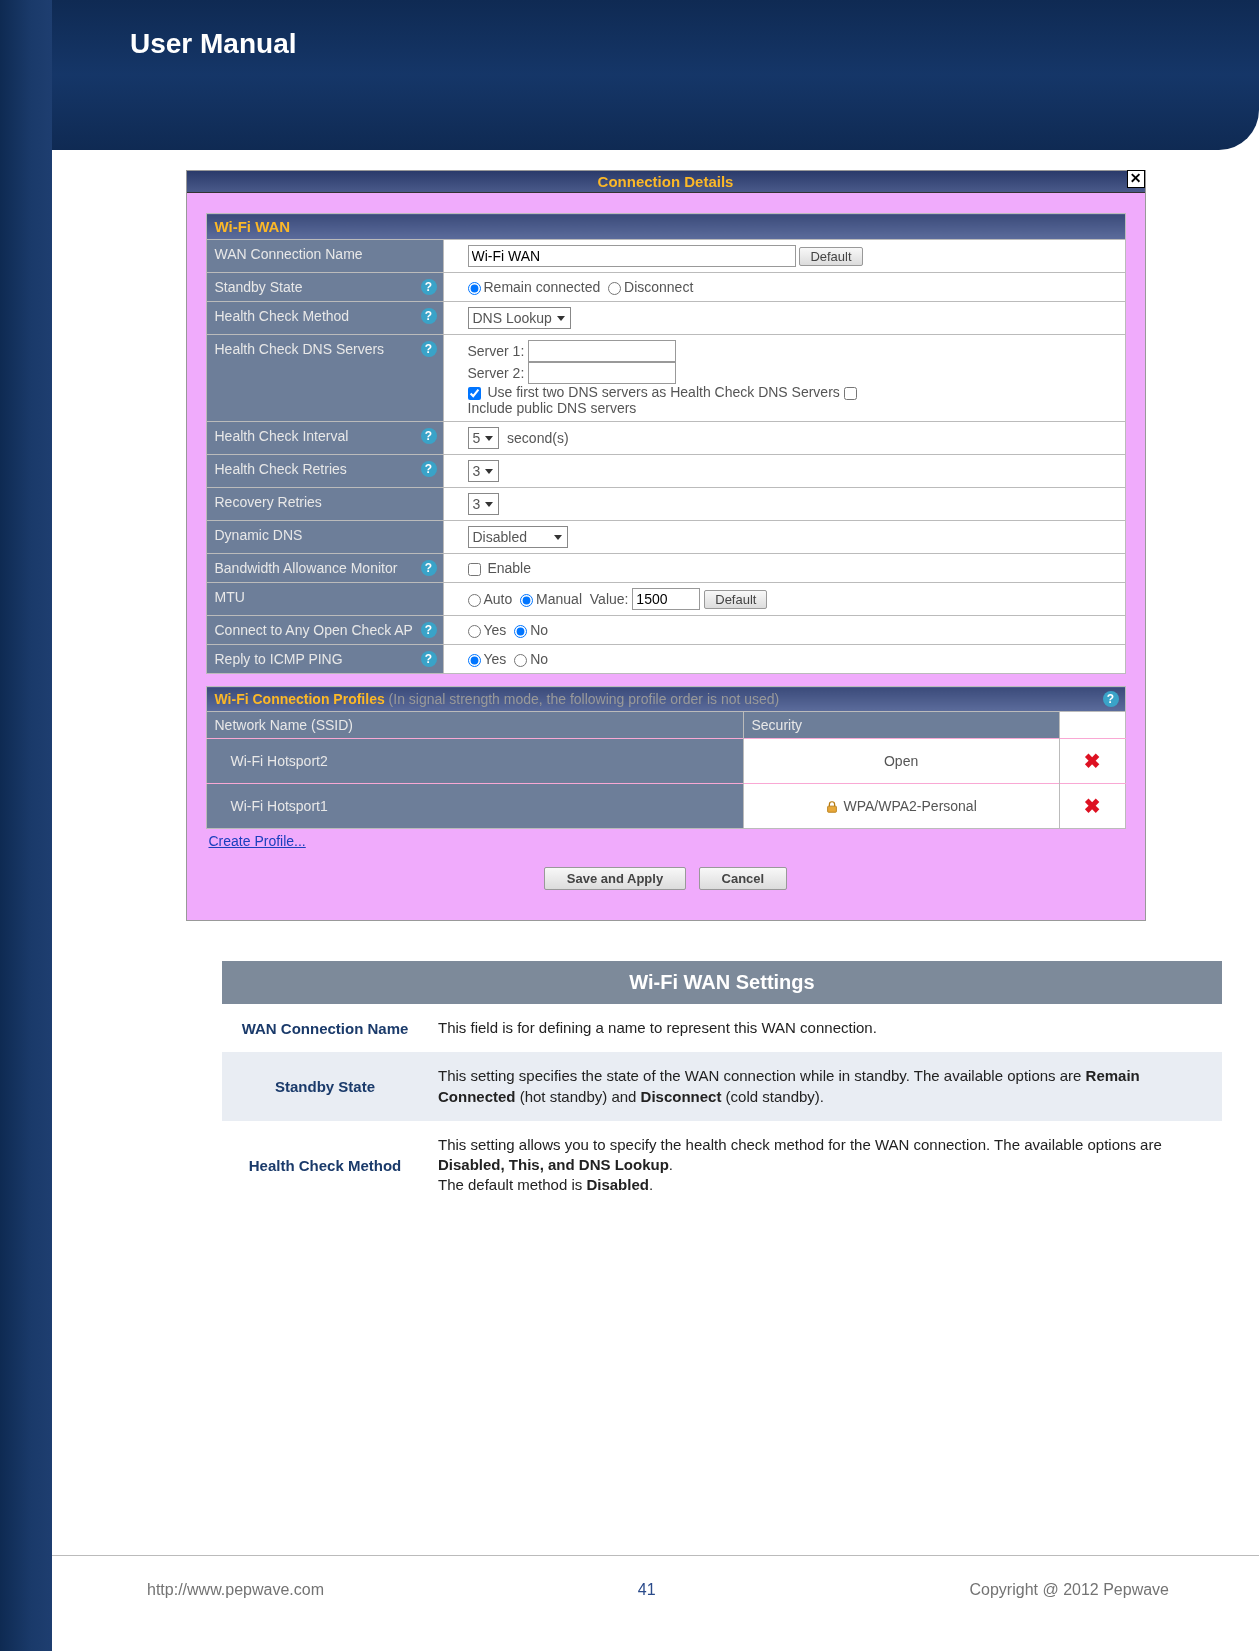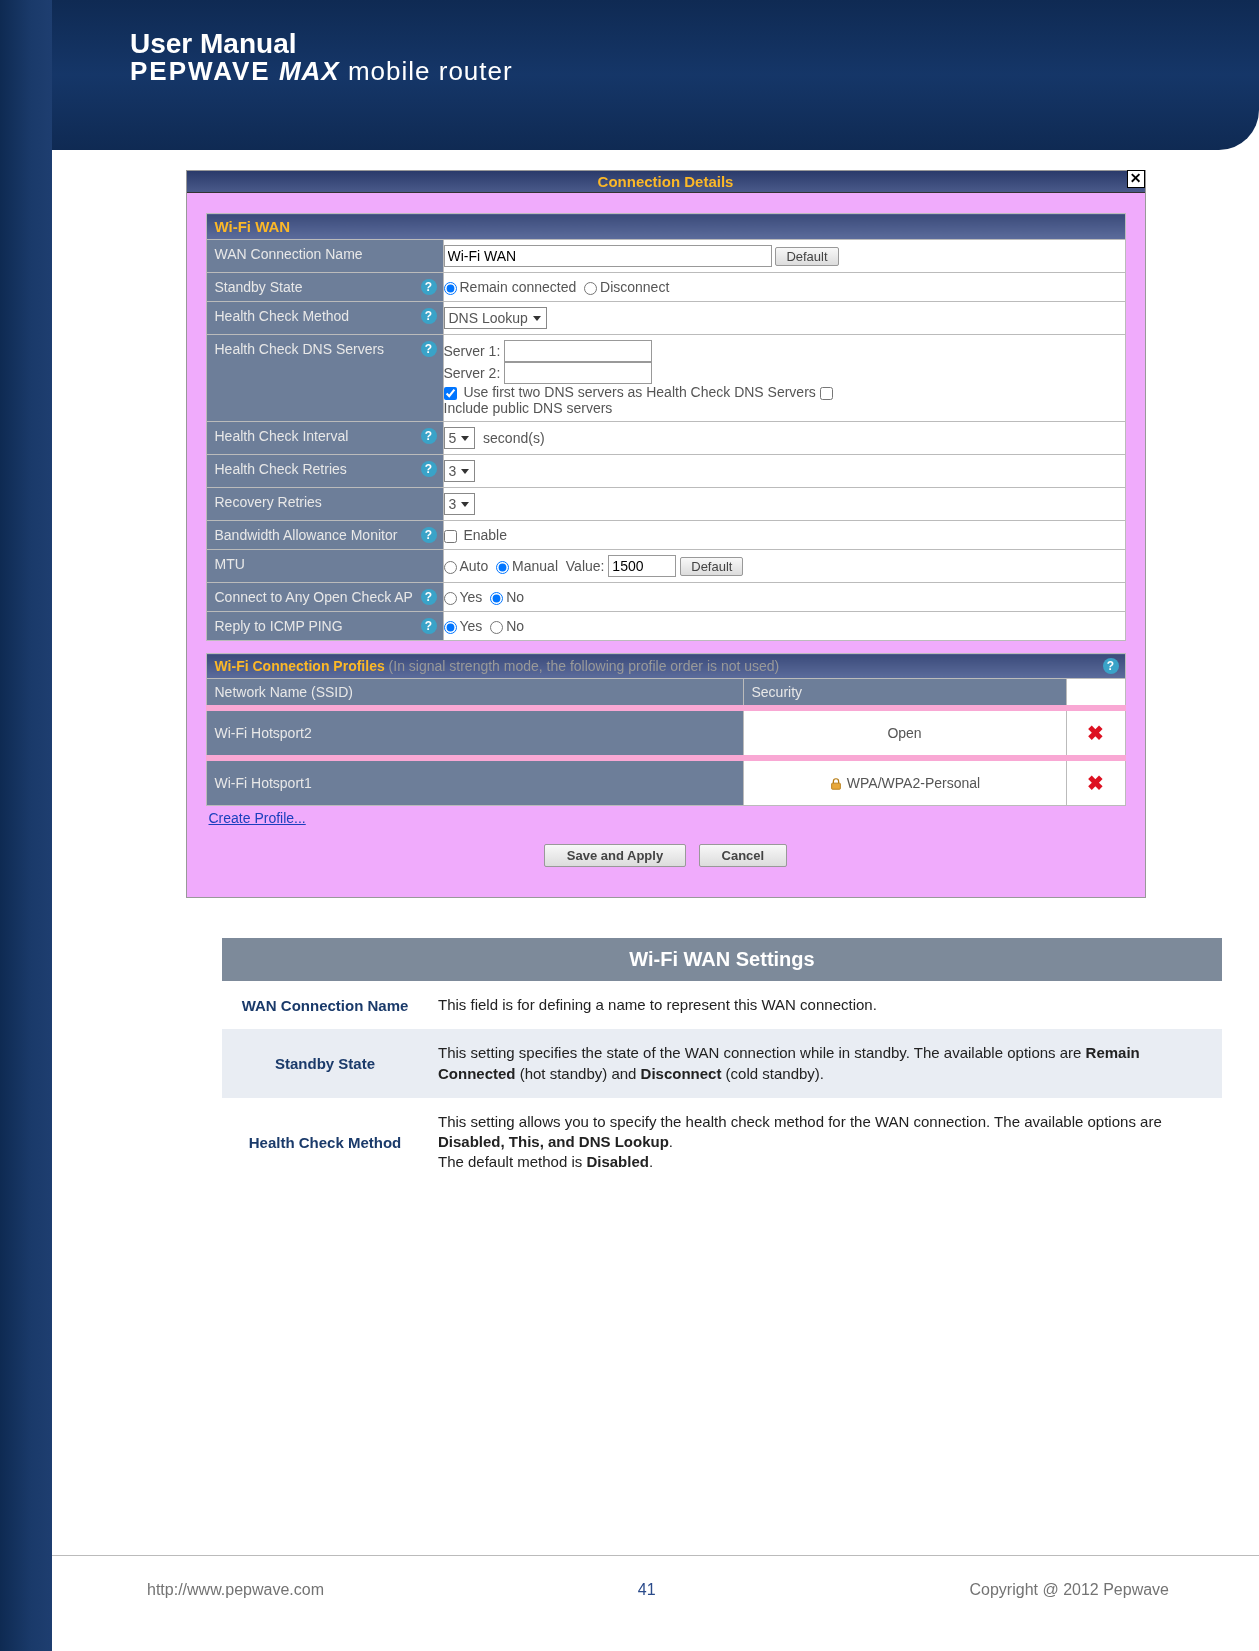--- a/index.html
+++ b/index.html
@@ -116,21 +116,21 @@
     font-size: 12px;
     line-height: 16px;
     text-align: center;
     font-weight: bold;
     position: absolute;
     right: 6px; top: 6px;
     font-family: Arial;
   }
   .settings-table td.val {
     background: #fff;
-    padding: 5px 0;
+    padding: 5px 24px;
     border-top: 1px solid #bbb;
     color: #555;
   }
   .settings-table td.val input[type=text] {
     border: 1px solid #999;
     padding: 1px 3px;
     font-size: 14px;
     height: 18px;
   }
   .btn-default {
@@ -180,22 +180,22 @@
   .profiles-table tr.colhead td {
     background: #6d7e99;
     color: #e8e8e8;
     padding: 5px 8px;
     border-top: 1px solid #bbb;
     border-right: 1px solid #bbb;
   }
   .profiles-table tr.datarow td {
     background: #6d7e99;
     color: #e8e8e8;
-    padding: 10px 8px;
-    border-top: 6px solid #f9a8d4;
+    padding: 10px 24px;
+    border-top: 1px solid #f9a8d4;
     border-right: 1px solid #bbb;
   }
   .profiles-table tr.datarow td.sec {
     background: #fff;
     color: #555;
     text-align: center;
   }
   .red-x {
     color: #d12;
     font-weight: bold;
@@ -262,25 +262,20 @@
   .page-footer .url, .page-footer .cp { color:#737373;}
   .page-footer .pgno { color:#2a4a8a;}
 </style>
 </head>
 <body>
 
 <div class="blue-strip-left"></div>
 
 <div class="page-header">
   <div class="hm-title">User Manual</div>
-  <div class="hm-sub">
-    <span class="brand">PEPWAVE</span>
-    <span class="max">MAX</span>
-    <span class="lite">mobile router</span>
-  </div>
 </div>
 
 <div class="content">
 
   <div class="shot-panel">
     <div class="cd-titlebar">
       <span>Connection Details</span>
       <span class="close-x">✕</span>
     </div>
 
@@ -331,20 +326,24 @@
       <tr>
         <td class="label"><span>Health Check Retries</span><span class="help-icon">?</span></td>
         <td class="val"><span class="sel">3</span></td>
       </tr>
 
       <tr>
         <td class="label">Recovery Retries</td>
         <td class="val"><span class="sel">3</span></td>
       </tr>
 
+      <tr>
+        <td class="label">Dynamic DNS</td>
+        <td class="val"><span class="sel" style="padding-right:40px">Disabled</span></td>
+      </tr>
 
       <tr>
         <td class="label"><span>Bandwidth Allowance Monitor</span><span class="help-icon">?</span></td>
         <td class="val"><input type="checkbox" style=""> <span>Enable</span></td>
       </tr>
 
       <tr>
         <td class="label">MTU</td>
         <td class="val">
           <input type="radio" style=""><span>Auto</span>

